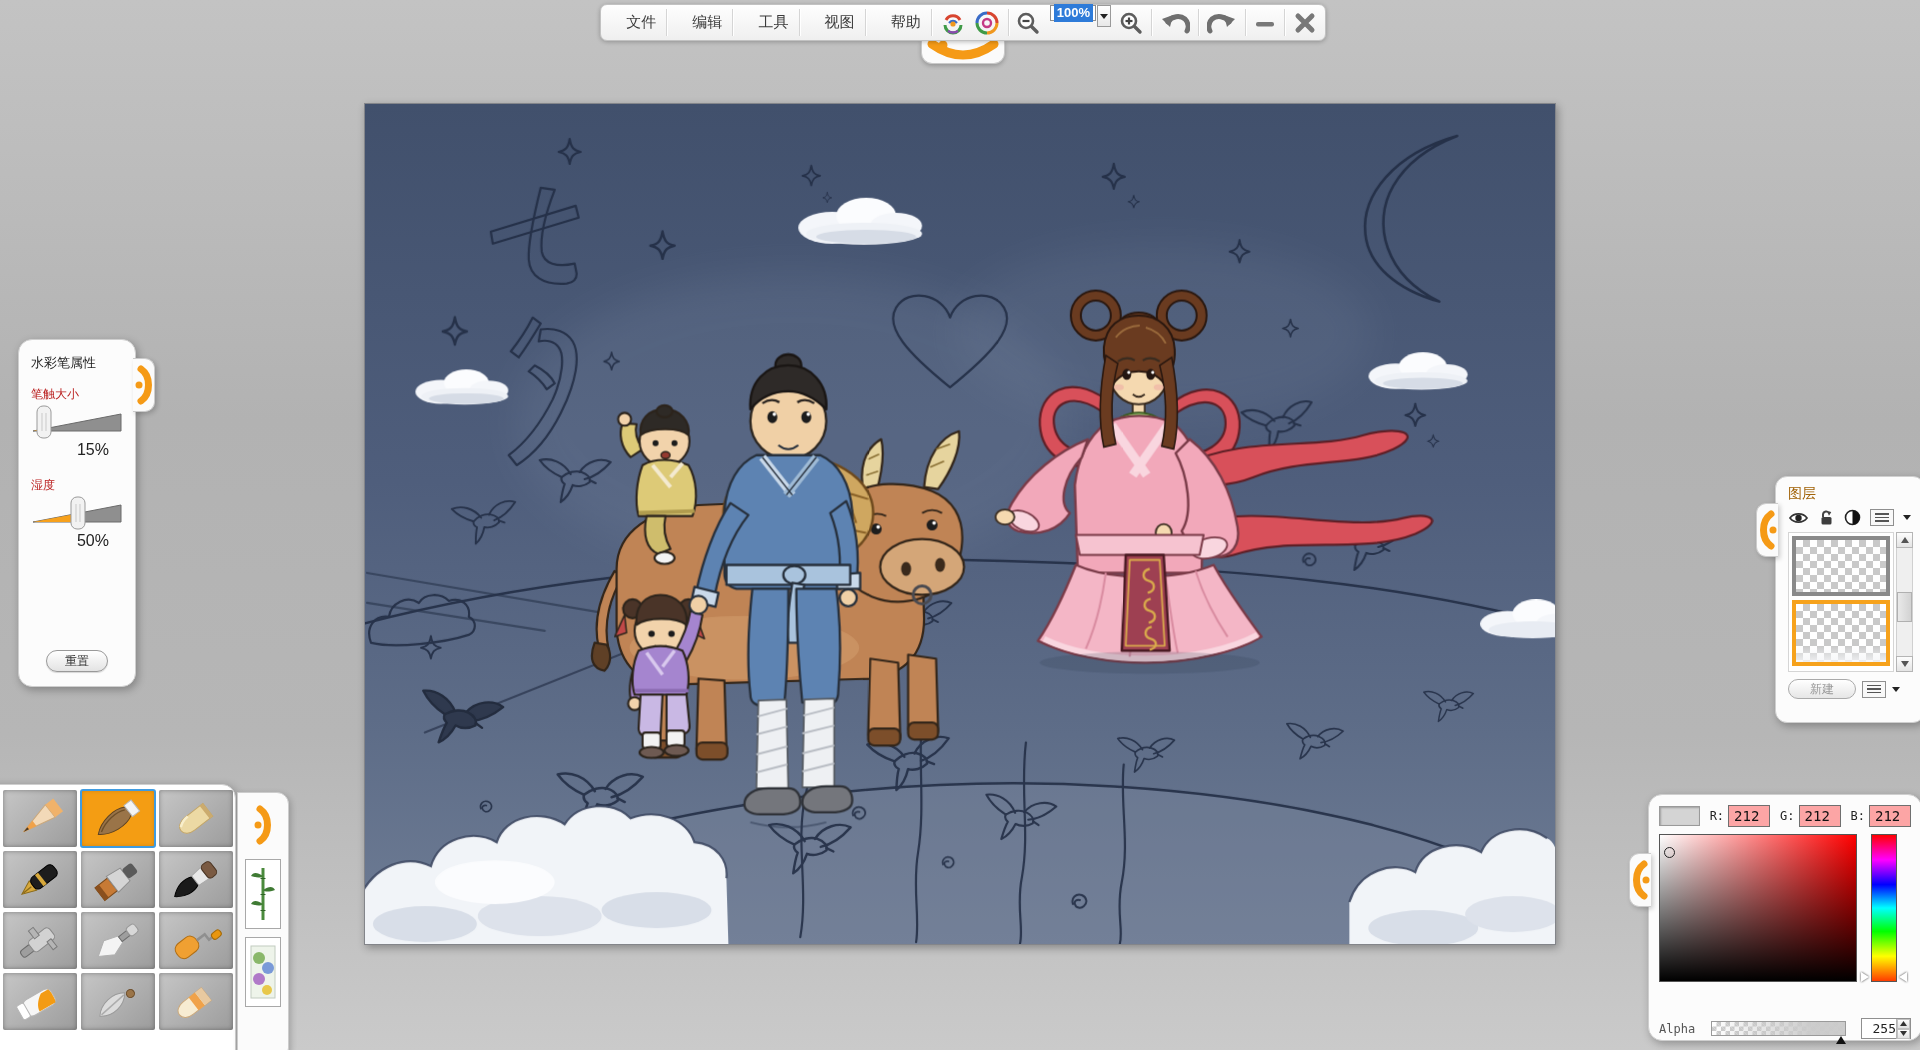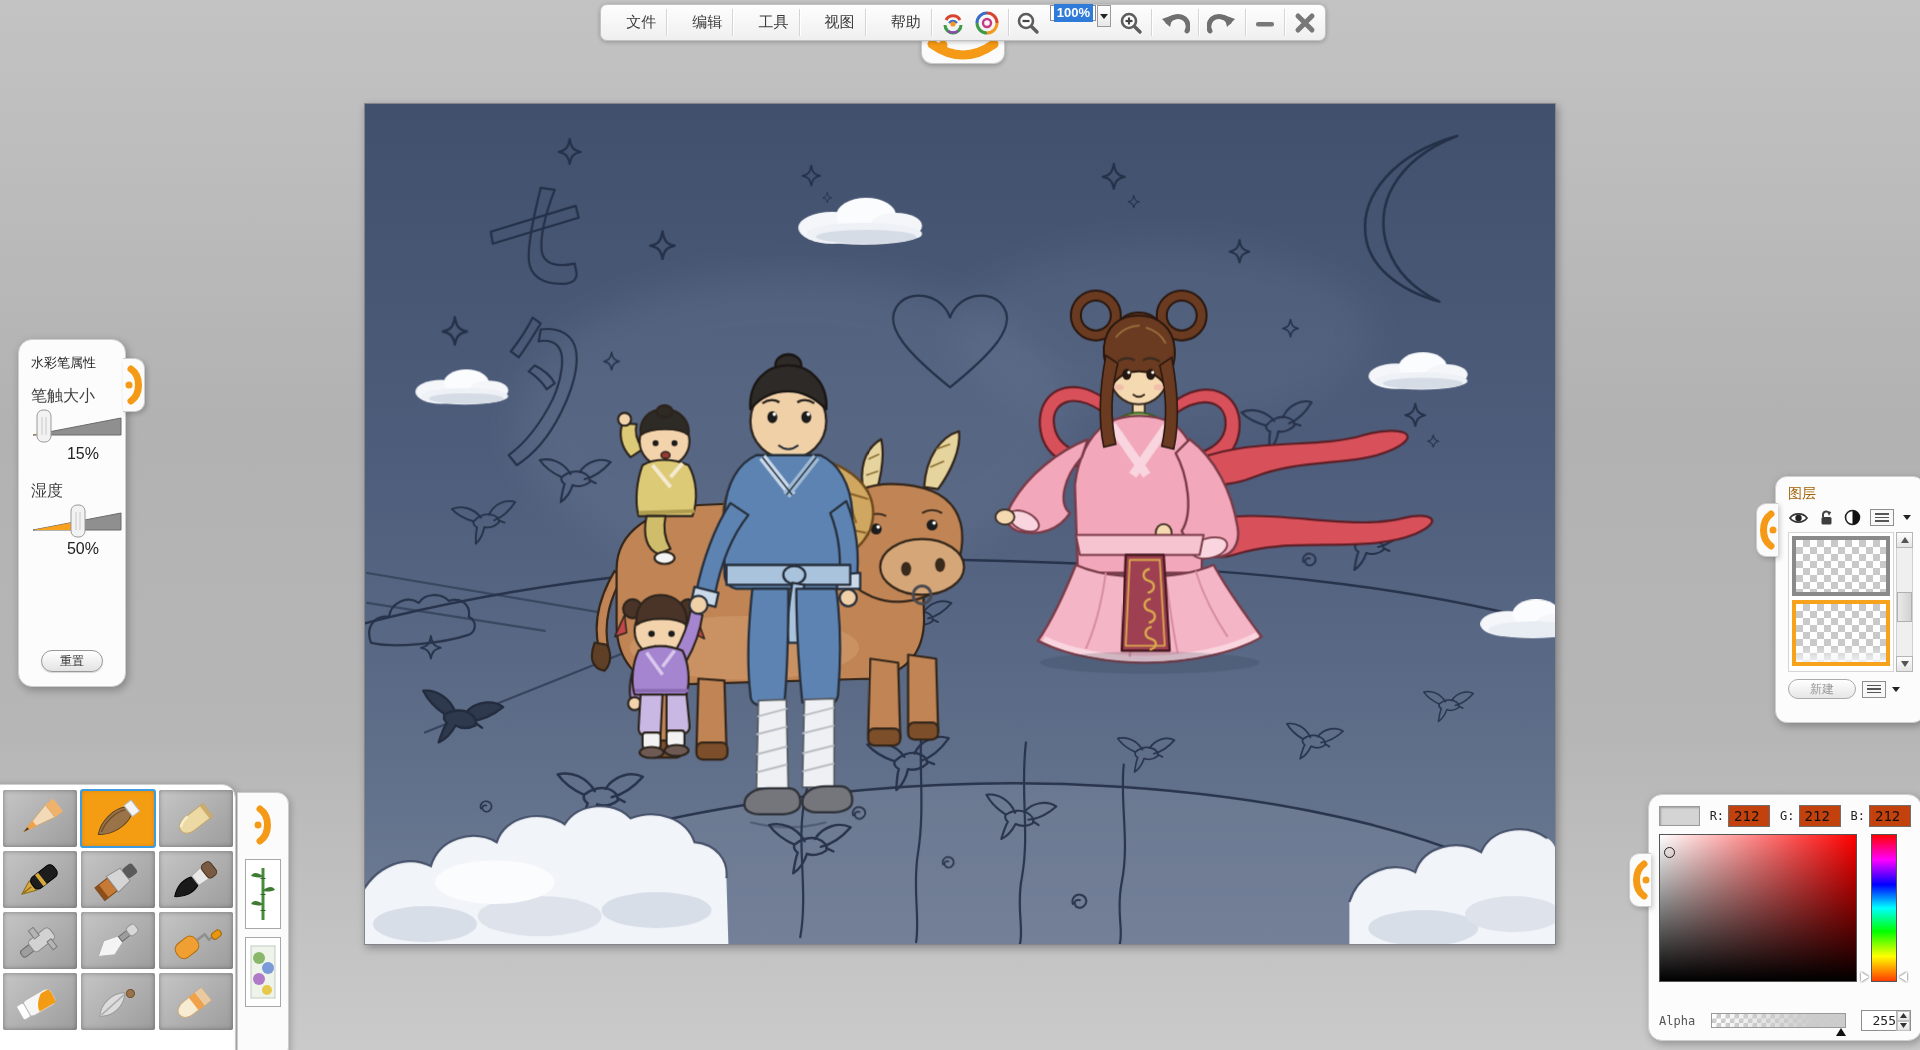--- a/index.html
+++ b/index.html
@@ -27,23 +27,23 @@
     border:1px solid #c9c9c9; border-top:none; border-radius:0 0 11px 11px;
     box-shadow:0 2px 4px rgba(0,0,0,.22); z-index:29; overflow:hidden; }
 
   
   .paint-canvas { position:absolute; left:364px; top:103px; width:1192px; height:842px;
     border:1px solid #83858a; box-shadow:inset 0 0 0 2px rgba(236,238,241,.9), 2px 3px 8px rgba(0,0,0,.3);
     background:#4a5874; }
   .paint-canvas svg { display:block; width:100%; height:100%; }
 
   
-  .brush-panel { left:18px; top:339px; width:108px; height:348px; padding:14px 12px; display:flex; flex-direction:column; }
+  .brush-panel { left:18px; top:339px; width:118px; height:348px; padding:14px 12px; display:flex; flex-direction:column; }
   .brush-panel .title { font-size:13px; color:#222; margin-bottom:14px; }
-  .brush-panel .lbl { font-size:16px; color:#404040; margin-bottom:2px; }
+  .brush-panel .lbl { font-size:12px; color:#b91c1c; margin-bottom:2px; }
   .slider-val { font-size:16px; color:#222; text-align:right; padding-right:14px; margin-bottom:18px; }
   .reset-btn { margin-top:auto; align-self:center; width:62px; height:22px; border-radius:11px;
     border:1px solid #999; background:linear-gradient(#fff,#e3e3e3); font-size:12px; color:#333;
     display:flex; align-items:center; justify-content:center; box-shadow:0 1px 1px rgba(0,0,0,.15); }
 
   .handle-tab { position:absolute; width:22px; height:54px; background:#fbfbfb; border:1px solid #ccc;
     box-shadow:2px 2px 5px rgba(0,0,0,.2); display:flex; align-items:center; justify-content:center; }
   .handle-right { right:-20px; top:18px; border-radius:0 10px 10px 0; border-left:none; }
   .handle-left { left:-20px; border-radius:10px 0 0 10px; border-right:none; }
 
@@ -86,33 +86,33 @@
   .mini-menu { width:24px; height:17px; background:#f8f8f8; border:1px solid #8f8f8f;
     display:flex; flex-direction:column; justify-content:center; gap:2px; padding:0 4px; }
   .mini-menu i { display:block; height:1.5px; background:#555; }
 
   
   .color-panel { left:1648px; top:794px; width:274px; height:247px; padding:10px; border-radius:14px;
     font-family:"DejaVu Sans Mono", monospace; }
   .cp-row1 { display:flex; align-items:center; gap:4px; }
   .cp-swatch { width:56px; height:20px; border:1px solid #9a9a9a; box-shadow:inset 1px 1px 2px rgba(0,0,0,.25); }
   .cp-lbl { font-size:12px; color:#222; margin-left:6px; }
-  .cp-input { width:42px; height:22px; border:1px solid #6f6f6f; background:#c2410c; font-size:14px;
+  .cp-input { width:42px; height:22px; border:1px solid #6f6f6f; background:#fca5a5; font-size:14px;
     font-family:"DejaVu Sans Mono", monospace; color:#111; padding-left:5px; }
   .cp-main { display:flex; margin-top:7px; }
   .sv-box { width:204px; height:148px; position:relative; border:1px solid #555;
     background-image:linear-gradient(to top,#000,rgba(0,0,0,0)), linear-gradient(to right,#fff,#f00); }
   .sv-marker { position:absolute; left:4px; top:12px; width:11px; height:11px; border:1.6px solid #222; border-radius:50%; }
   .hue-wrap { position:relative; width:56px; height:160px; }
   .hue-bar { position:absolute; left:14px; top:0; width:26px; height:148px; border:1px solid #555;
     background:linear-gradient(to bottom,#ff0000 0%,#ff00ff 17%,#0000ff 34%,#00ffff 50%,#00ff00 66%,#ffff00 83%,#ff3c00 100%); }
   .hue-mark { position:absolute; width:0; height:0; border-top:5px solid transparent; border-bottom:5px solid transparent; }
   .hue-mark.left { left:4px; top:138px; border-left:8px solid #fff; filter:drop-shadow(0 0 1px #333); }
   .hue-mark.right { right:4px; top:138px; border-right:8px solid #fff; filter:drop-shadow(0 0 1px #333); }
-  .cp-alpha { display:flex; align-items:center; margin-top:16px; gap:15px; }
+  .cp-alpha { display:flex; align-items:center; margin-top:24px; gap:15px; }
   .alpha-lbl { font-size:12px; color:#555; width:40px; }
   .alpha-track { position:relative; width:148px; height:15px; border:1px solid #9a9a9a;
     background-image:linear-gradient(to right,rgba(235,235,235,0),rgba(203,203,203,.97) 75%),
       linear-gradient(45deg,#c9c9c9 25%,transparent 25%,transparent 75%,#c9c9c9 75%),
       linear-gradient(45deg,#c9c9c9 25%,#fff 25%,#fff 75%,#c9c9c9 75%);
     background-size:100% 100%, 9px 9px, 9px 9px; background-position:0 0,0 0,4.5px 4.5px; }
   .alpha-mark { position:absolute; right:-1px; bottom:-9px; width:0; height:0;
     border-left:5px solid transparent; border-right:5px solid transparent; border-bottom:8px solid #111; }
   .alpha-spin { display:flex; align-items:center; border:1px solid #8f8f8f; background:#fff; height:21px; }
   .alpha-spin input { width:34px; border:none; font-size:13px; text-align:right; padding-right:0;

